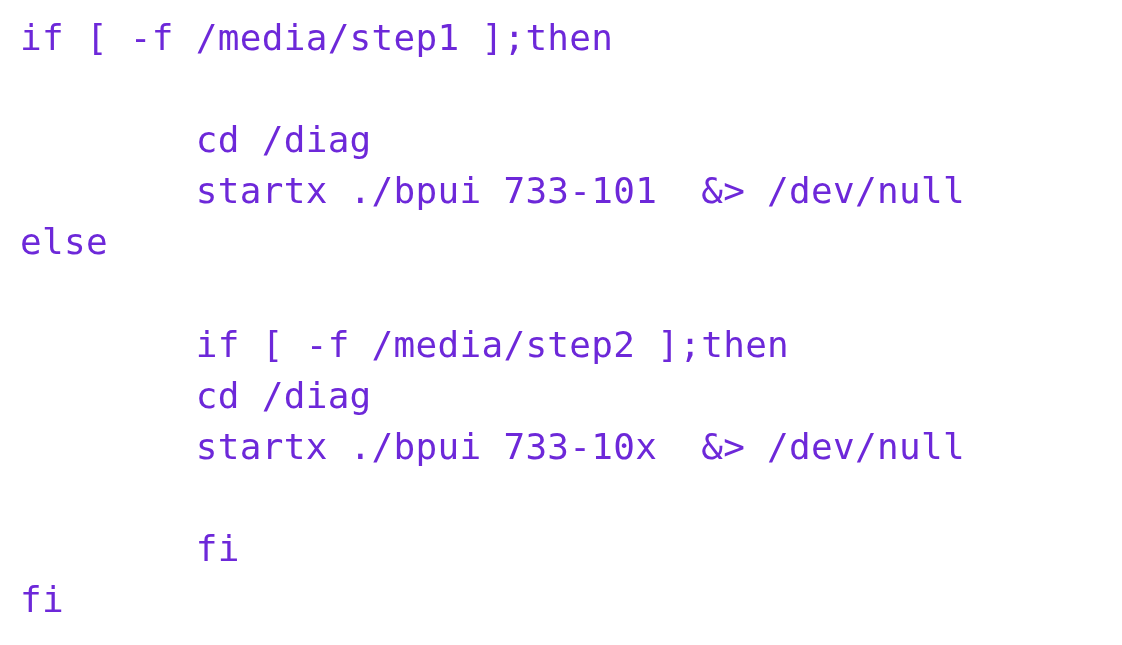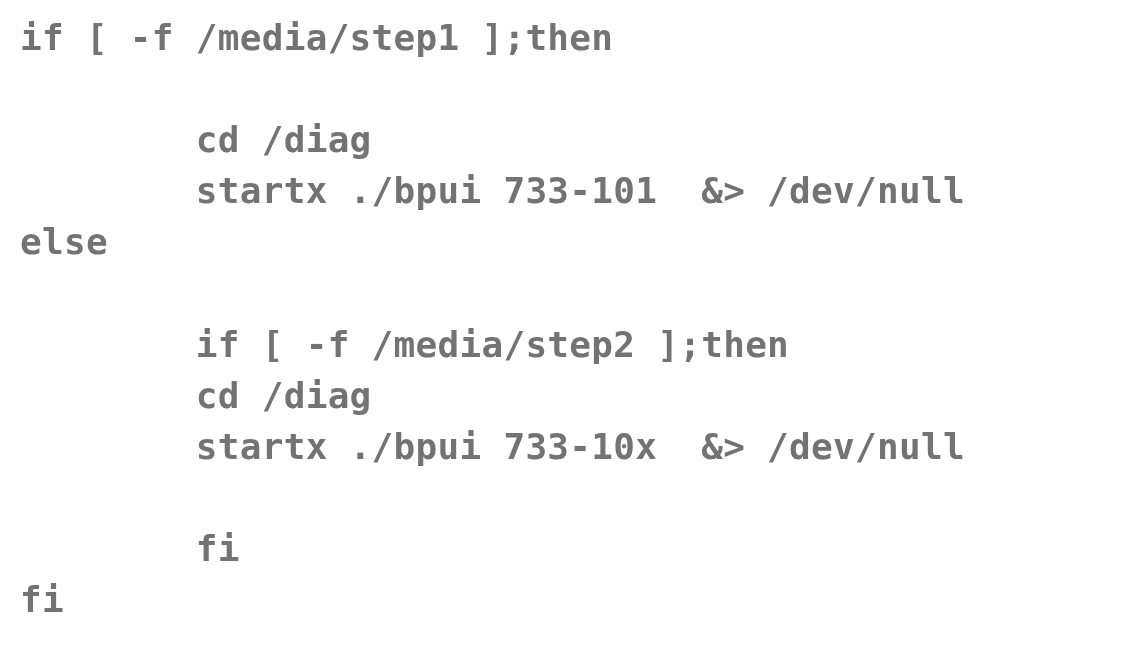--- a/index.html
+++ b/index.html
@@ -13,22 +13,22 @@
       height: 645px;
       display: flex;
       align-items: flex-start;
       justify-content: flex-start;
       padding: 12px 20px;
     }
     pre.code-block {
       font-family: "DejaVu Sans Mono", "Liberation Mono", "Consolas", monospace;
       font-size: 36px;
       line-height: 1.42;
-      color: #737373;
-      font-weight: 700;
+      color: #6d28d9;
+      font-weight: 400;
       white-space: pre;
       letter-spacing: 0.3px;
     }
   </style>
 </head>
 <body>
 
 <pre class="code-block"><code>if [ -f /media/step1 ];then
 
         cd /diag

